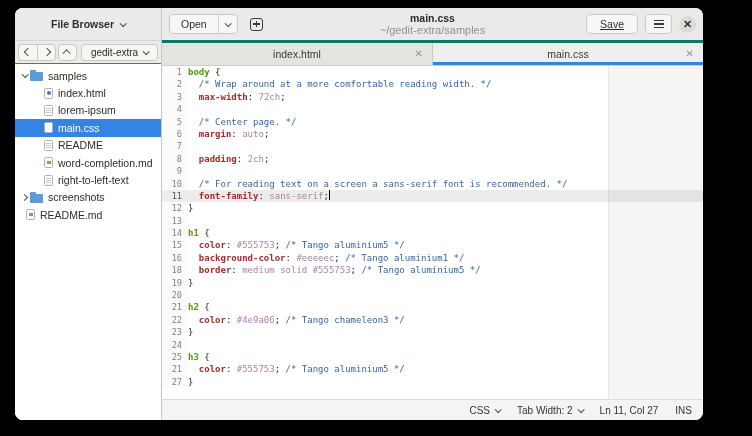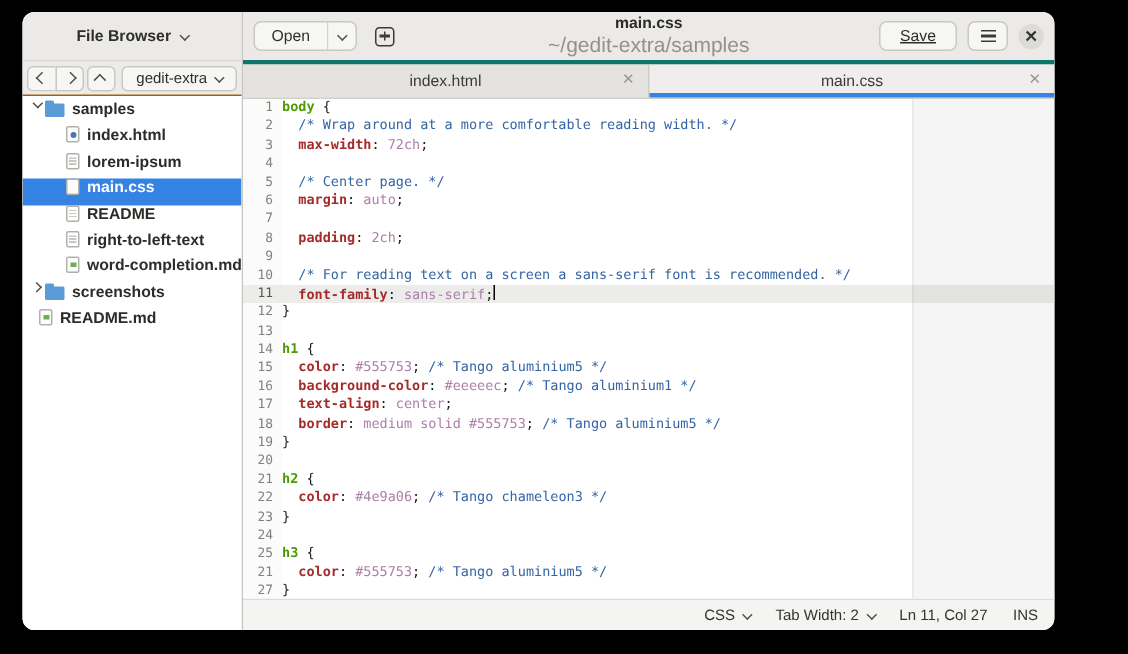--- a/index.html
+++ b/index.html
@@ -19,21 +19,21 @@
   .navbtn{height:17px;background:#f6f6f5;border:1px solid #c9c8c4;border-radius:4px;
           display:flex;align-items:center;justify-content:center;color:#44443f;box-sizing:border-box;}
   .navbtn.sq{width:19px;}
   .navgroup{display:flex;}
   .navgroup .navbtn:first-child{border-radius:4px 0 0 4px;border-right:none;}
   .navgroup .navbtn:last-child{border-radius:0 4px 4px 0;}
   .loc-btn{height:17px;flex:1;margin-left:2px;background:#f6f6f5;border:1px solid #c9c8c4;
            border-radius:4px;display:flex;align-items:center;justify-content:center;gap:5px;
            font-size:10px;color:#2e2e2b;box-sizing:border-box;}
   .tree{flex:1;background:#fff;padding-top:3px;overflow:hidden;font-size:10.5px;color:#2c2c29;}
-  .trow{height:17.4px;display:flex;align-items:flex-start;cursor:pointer;font-weight:bold;}
+  .trow{height:17.4px;display:flex;align-items:center;cursor:pointer;}
   .trow.selected{background:#3584e4;color:#fff;}
   .t-exp{width:12px;flex:none;display:flex;align-items:center;justify-content:center;margin-left:3px;}
   .t-pad-child{width:29px;flex:none;}
   .t-pad-root{width:11px;flex:none;}
   .t-label{margin-left:5px;white-space:nowrap;}
 
   
   .chev{display:inline-block;width:5px;height:5px;border-right:1.4px solid #50504b;
         border-bottom:1.4px solid #50504b;transform:rotate(45deg) translateY(-1px);}
   .chev.right{transform:rotate(-45deg);}
@@ -63,21 +63,21 @@
   .open-split{display:flex;}
   .open-btn{padding:0 11px;border-radius:5px 0 0 5px;}
   .open-arrow{width:20px;border-left:1px solid #d2d1cd;border-radius:0 5px 5px 0;margin-left:-1px;}
   .newtab-btn{margin-left:7px;width:24px;height:20px;background:transparent;border:none;}
   .newtab-glyph{width:11px;height:11px;border:1.4px solid #3b3b37;border-radius:3px;position:relative;}
   .newtab-glyph::before,.newtab-glyph::after{content:'';position:absolute;background:#3b3b37;}
   .newtab-glyph::before{left:2.1px;top:4.6px;width:6.8px;height:1.6px;}
   .newtab-glyph::after{left:4.7px;top:2px;width:1.6px;height:6.8px;}
   .title-block{position:absolute;left:50%;top:50%;transform:translate(-50%,-50%);text-align:center;line-height:1.15;}
   .title-block .t{font-size:10.5px;font-weight:700;color:#2b2b28;}
-  .title-block .s{font-size:14px;color:#92918d;}
+  .title-block .s{font-size:11px;color:#92918d;}
   .hdr-right{margin-left:auto;display:flex;align-items:center;gap:7px;}
   .save-btn{padding:4px 13px;text-decoration:underline;}
   .menu-btn{width:27px;}
   .hamburger{display:flex;flex-direction:column;gap:2px;}
   .hamburger span{display:block;width:10px;height:1.4px;background:#3b3b37;}
   .winclose-btn{width:17px;height:17px;border-radius:50%;background:#dcdbd7;display:flex;
                 align-items:center;justify-content:center;font-size:11px;font-weight:700;color:#353531;cursor:pointer;}
 
   
   .tab-bar{height:22px;flex:none;background:#e0dfdc;display:flex;border-bottom:1px solid #cfcec9;}
@@ -163,27 +163,27 @@
           <span class="file-icon "></span>
           <span class="t-label">main.css</span>
         </div>
         <div class="trow">
           <span class="t-pad-child"></span>
           <span class="file-icon txt"></span>
           <span class="t-label">README</span>
         </div>
         <div class="trow">
           <span class="t-pad-child"></span>
+          <span class="file-icon md"></span>
+          <span class="t-label">word-completion.md</span>
+        </div>
+        <div class="trow">
+          <span class="t-pad-child"></span>
           <span class="file-icon txt"></span>
           <span class="t-label">right-to-left-text</span>
-        </div>
-        <div class="trow">
-          <span class="t-pad-child"></span>
-          <span class="file-icon md"></span>
-          <span class="t-label">word-completion.md</span>
         </div>
         <div class="trow">
           <span class="t-exp">
             <span class="chev tiny right"></span>
           </span>
           <span class="folder-icon"></span>
           <span class="t-label">screenshots</span>
         </div>
         <div class="trow">
           <span class="t-pad-root"></span>
@@ -246,21 +246,20 @@
           <div class="line-row"><span class="lnum">7</span><span class="lcode"></span></div>
           <div class="line-row"><span class="lnum">8</span><span class="lcode"><span>  </span><span class="tok-prop">padding</span><span>: </span><span class="tok-val">2ch</span><span>;</span></span></div>
           <div class="line-row"><span class="lnum">9</span><span class="lcode"></span></div>
           <div class="line-row"><span class="lnum">10</span><span class="lcode"><span>  </span><span class="tok-com">/* For reading text on a screen a sans-serif font is recommended. */</span></span></div>
           <div class="line-row current"><span class="lnum">11</span><span class="lcode"><span>  </span><span class="tok-prop">font-family</span><span>: </span><span class="tok-val">sans-serif</span><span>;</span><span class="cursor"></span></span></div>
           <div class="line-row"><span class="lnum">12</span><span class="lcode"><span>}</span></span></div>
           <div class="line-row"><span class="lnum">13</span><span class="lcode"></span></div>
           <div class="line-row"><span class="lnum">14</span><span class="lcode"><span class="tok-sel">h1</span><span> {</span></span></div>
           <div class="line-row"><span class="lnum">15</span><span class="lcode"><span>  </span><span class="tok-prop">color</span><span>: </span><span class="tok-val">#555753</span><span>; </span><span class="tok-com">/* Tango aluminium5 */</span></span></div>
           <div class="line-row"><span class="lnum">16</span><span class="lcode"><span>  </span><span class="tok-prop">background-color</span><span>: </span><span class="tok-val">#eeeeec</span><span>; </span><span class="tok-com">/* Tango aluminium1 */</span></span></div>
-          <div class="line-row"><span class="lnum">17</span><span class="lcode"><span>  </span><span class="tok-prop">text-align</span><span>: </span><span class="tok-val">center</span><span>;</span></span></div>
           <div class="line-row"><span class="lnum">18</span><span class="lcode"><span>  </span><span class="tok-prop">border</span><span>: </span><span class="tok-val">medium solid #555753</span><span>; </span><span class="tok-com">/* Tango aluminium5 */</span></span></div>
           <div class="line-row"><span class="lnum">19</span><span class="lcode"><span>}</span></span></div>
           <div class="line-row"><span class="lnum">20</span><span class="lcode"></span></div>
           <div class="line-row"><span class="lnum">21</span><span class="lcode"><span class="tok-sel">h2</span><span> {</span></span></div>
           <div class="line-row"><span class="lnum">22</span><span class="lcode"><span>  </span><span class="tok-prop">color</span><span>: </span><span class="tok-val">#4e9a06</span><span>; </span><span class="tok-com">/* Tango chameleon3 */</span></span></div>
           <div class="line-row"><span class="lnum">23</span><span class="lcode"><span>}</span></span></div>
           <div class="line-row"><span class="lnum">24</span><span class="lcode"></span></div>
           <div class="line-row"><span class="lnum">25</span><span class="lcode"><span class="tok-sel">h3</span><span> {</span></span></div>
           <div class="line-row"><span class="lnum">21</span><span class="lcode"><span>  </span><span class="tok-prop">color</span><span>: </span><span class="tok-val">#555753</span><span>; </span><span class="tok-com">/* Tango aluminium5 */</span></span></div>
           <div class="line-row"><span class="lnum">27</span><span class="lcode"><span>}</span></span></div>

